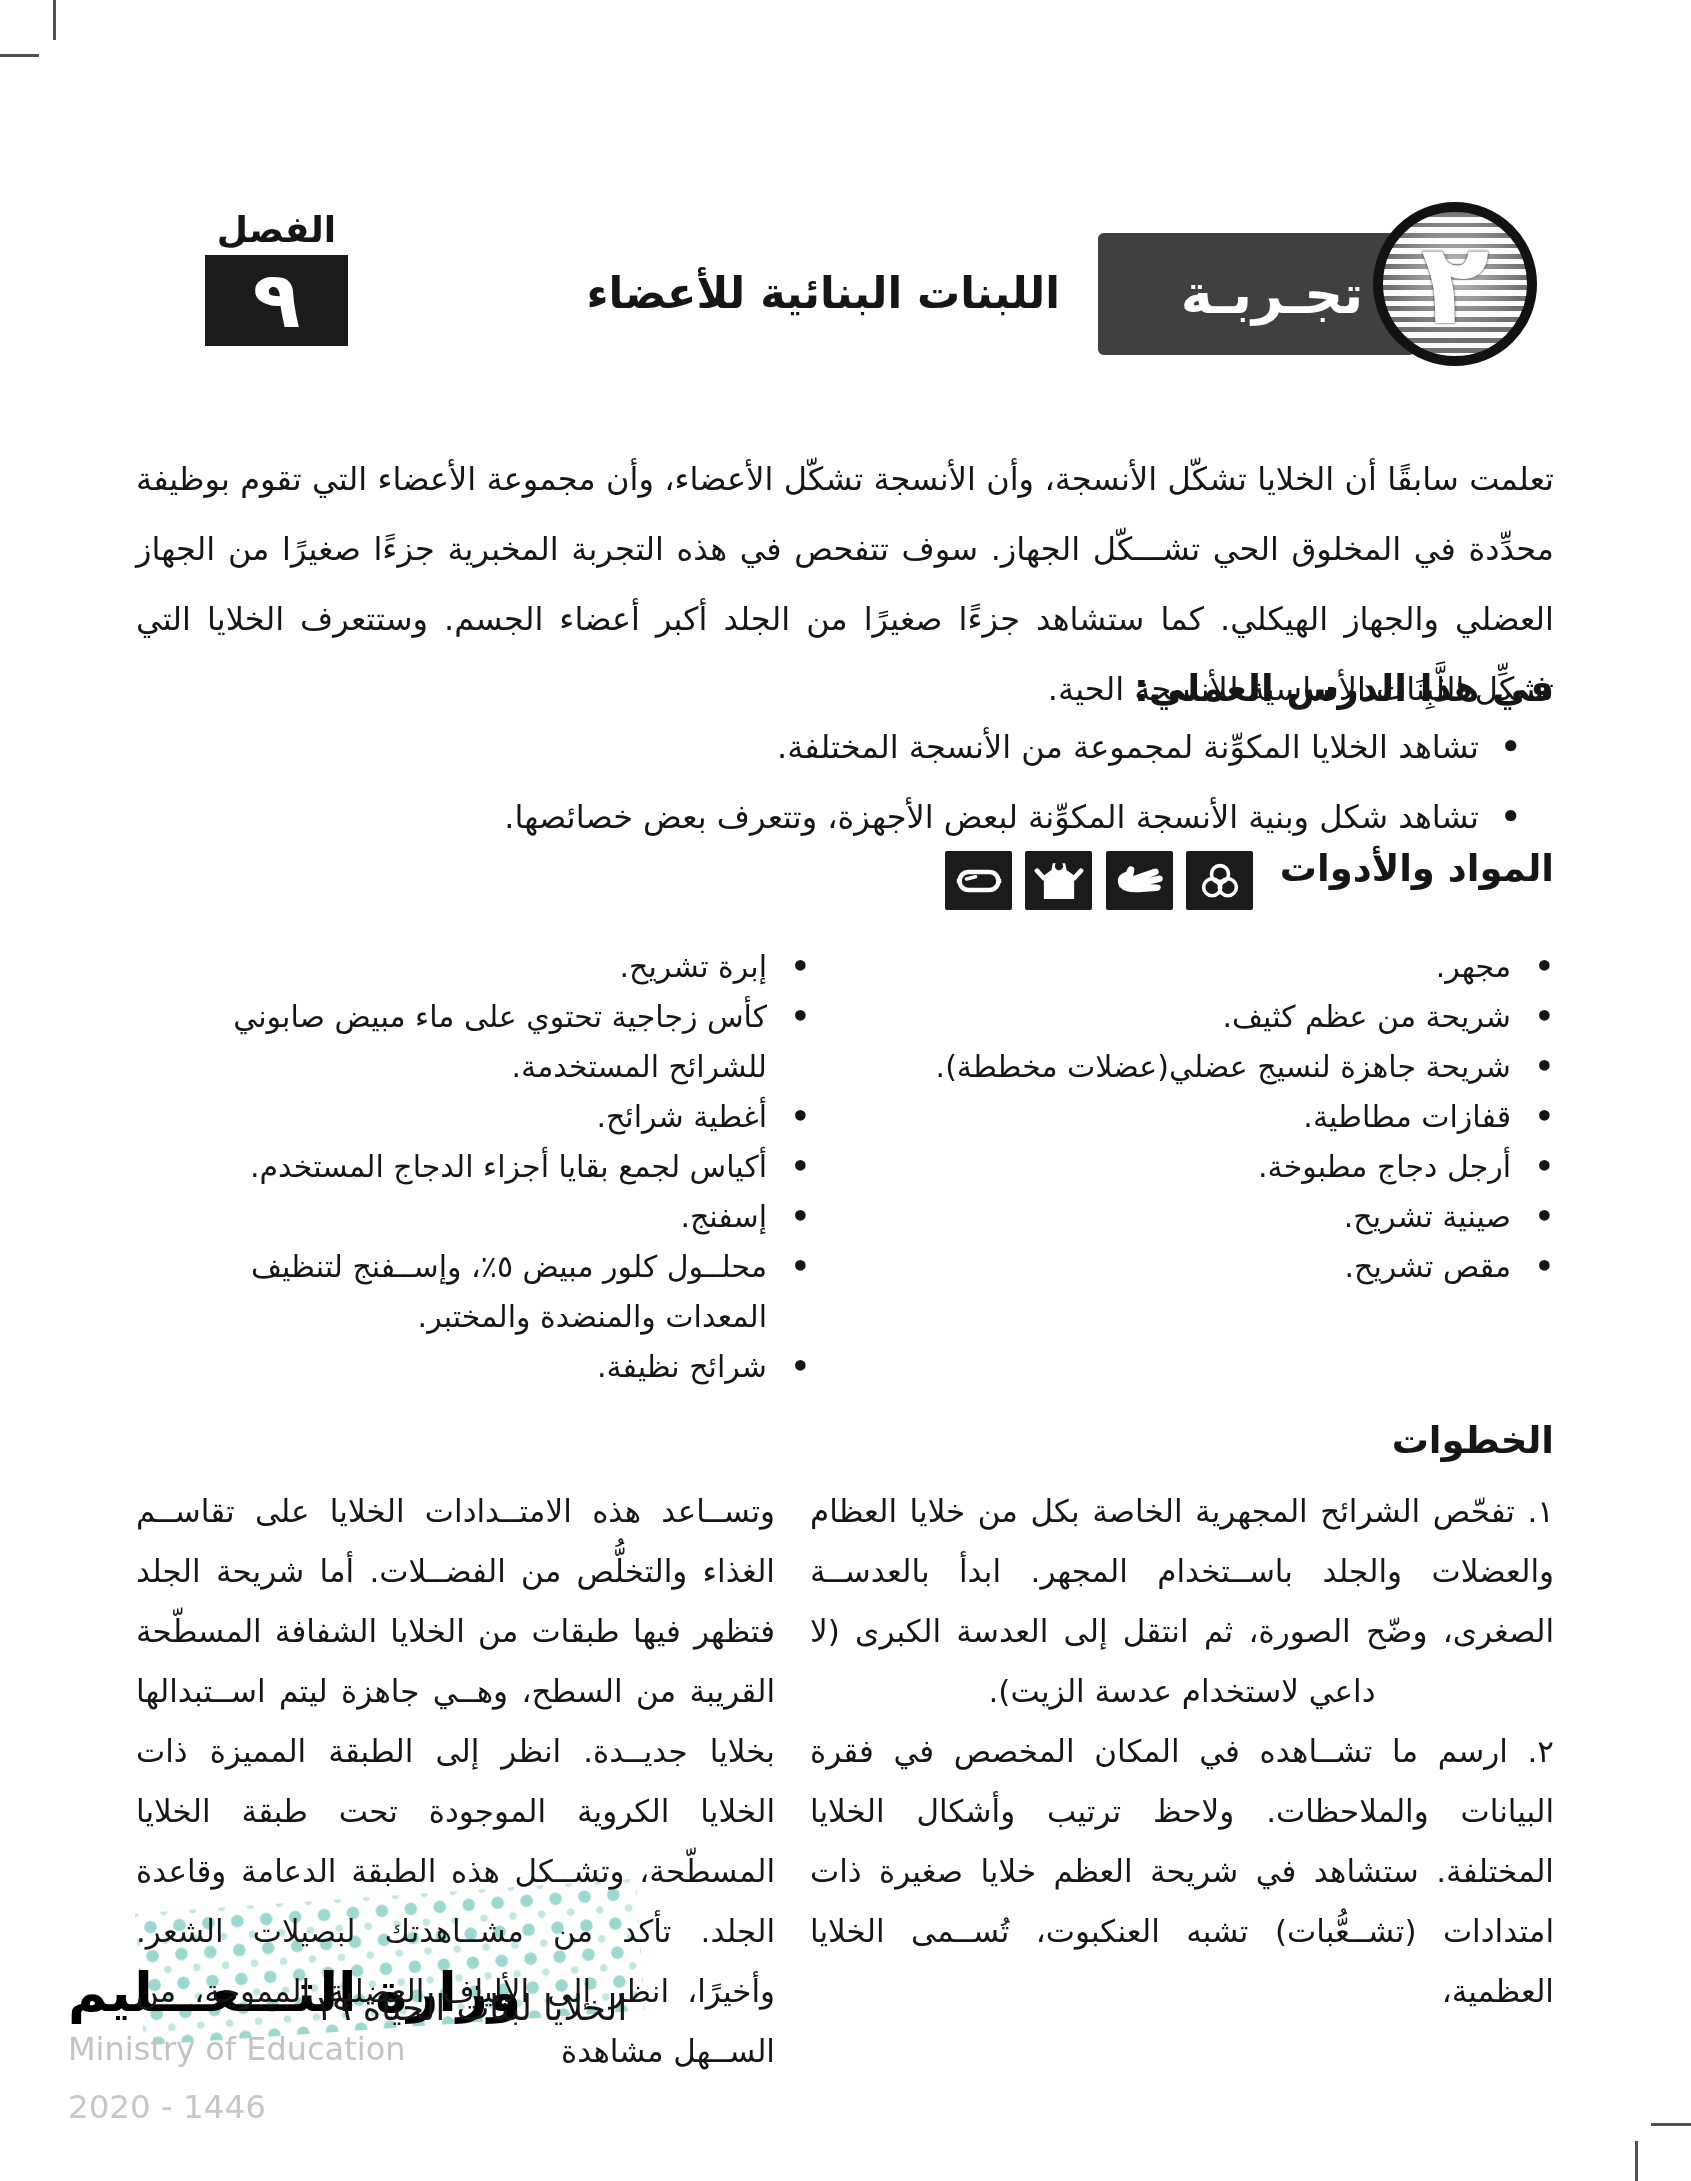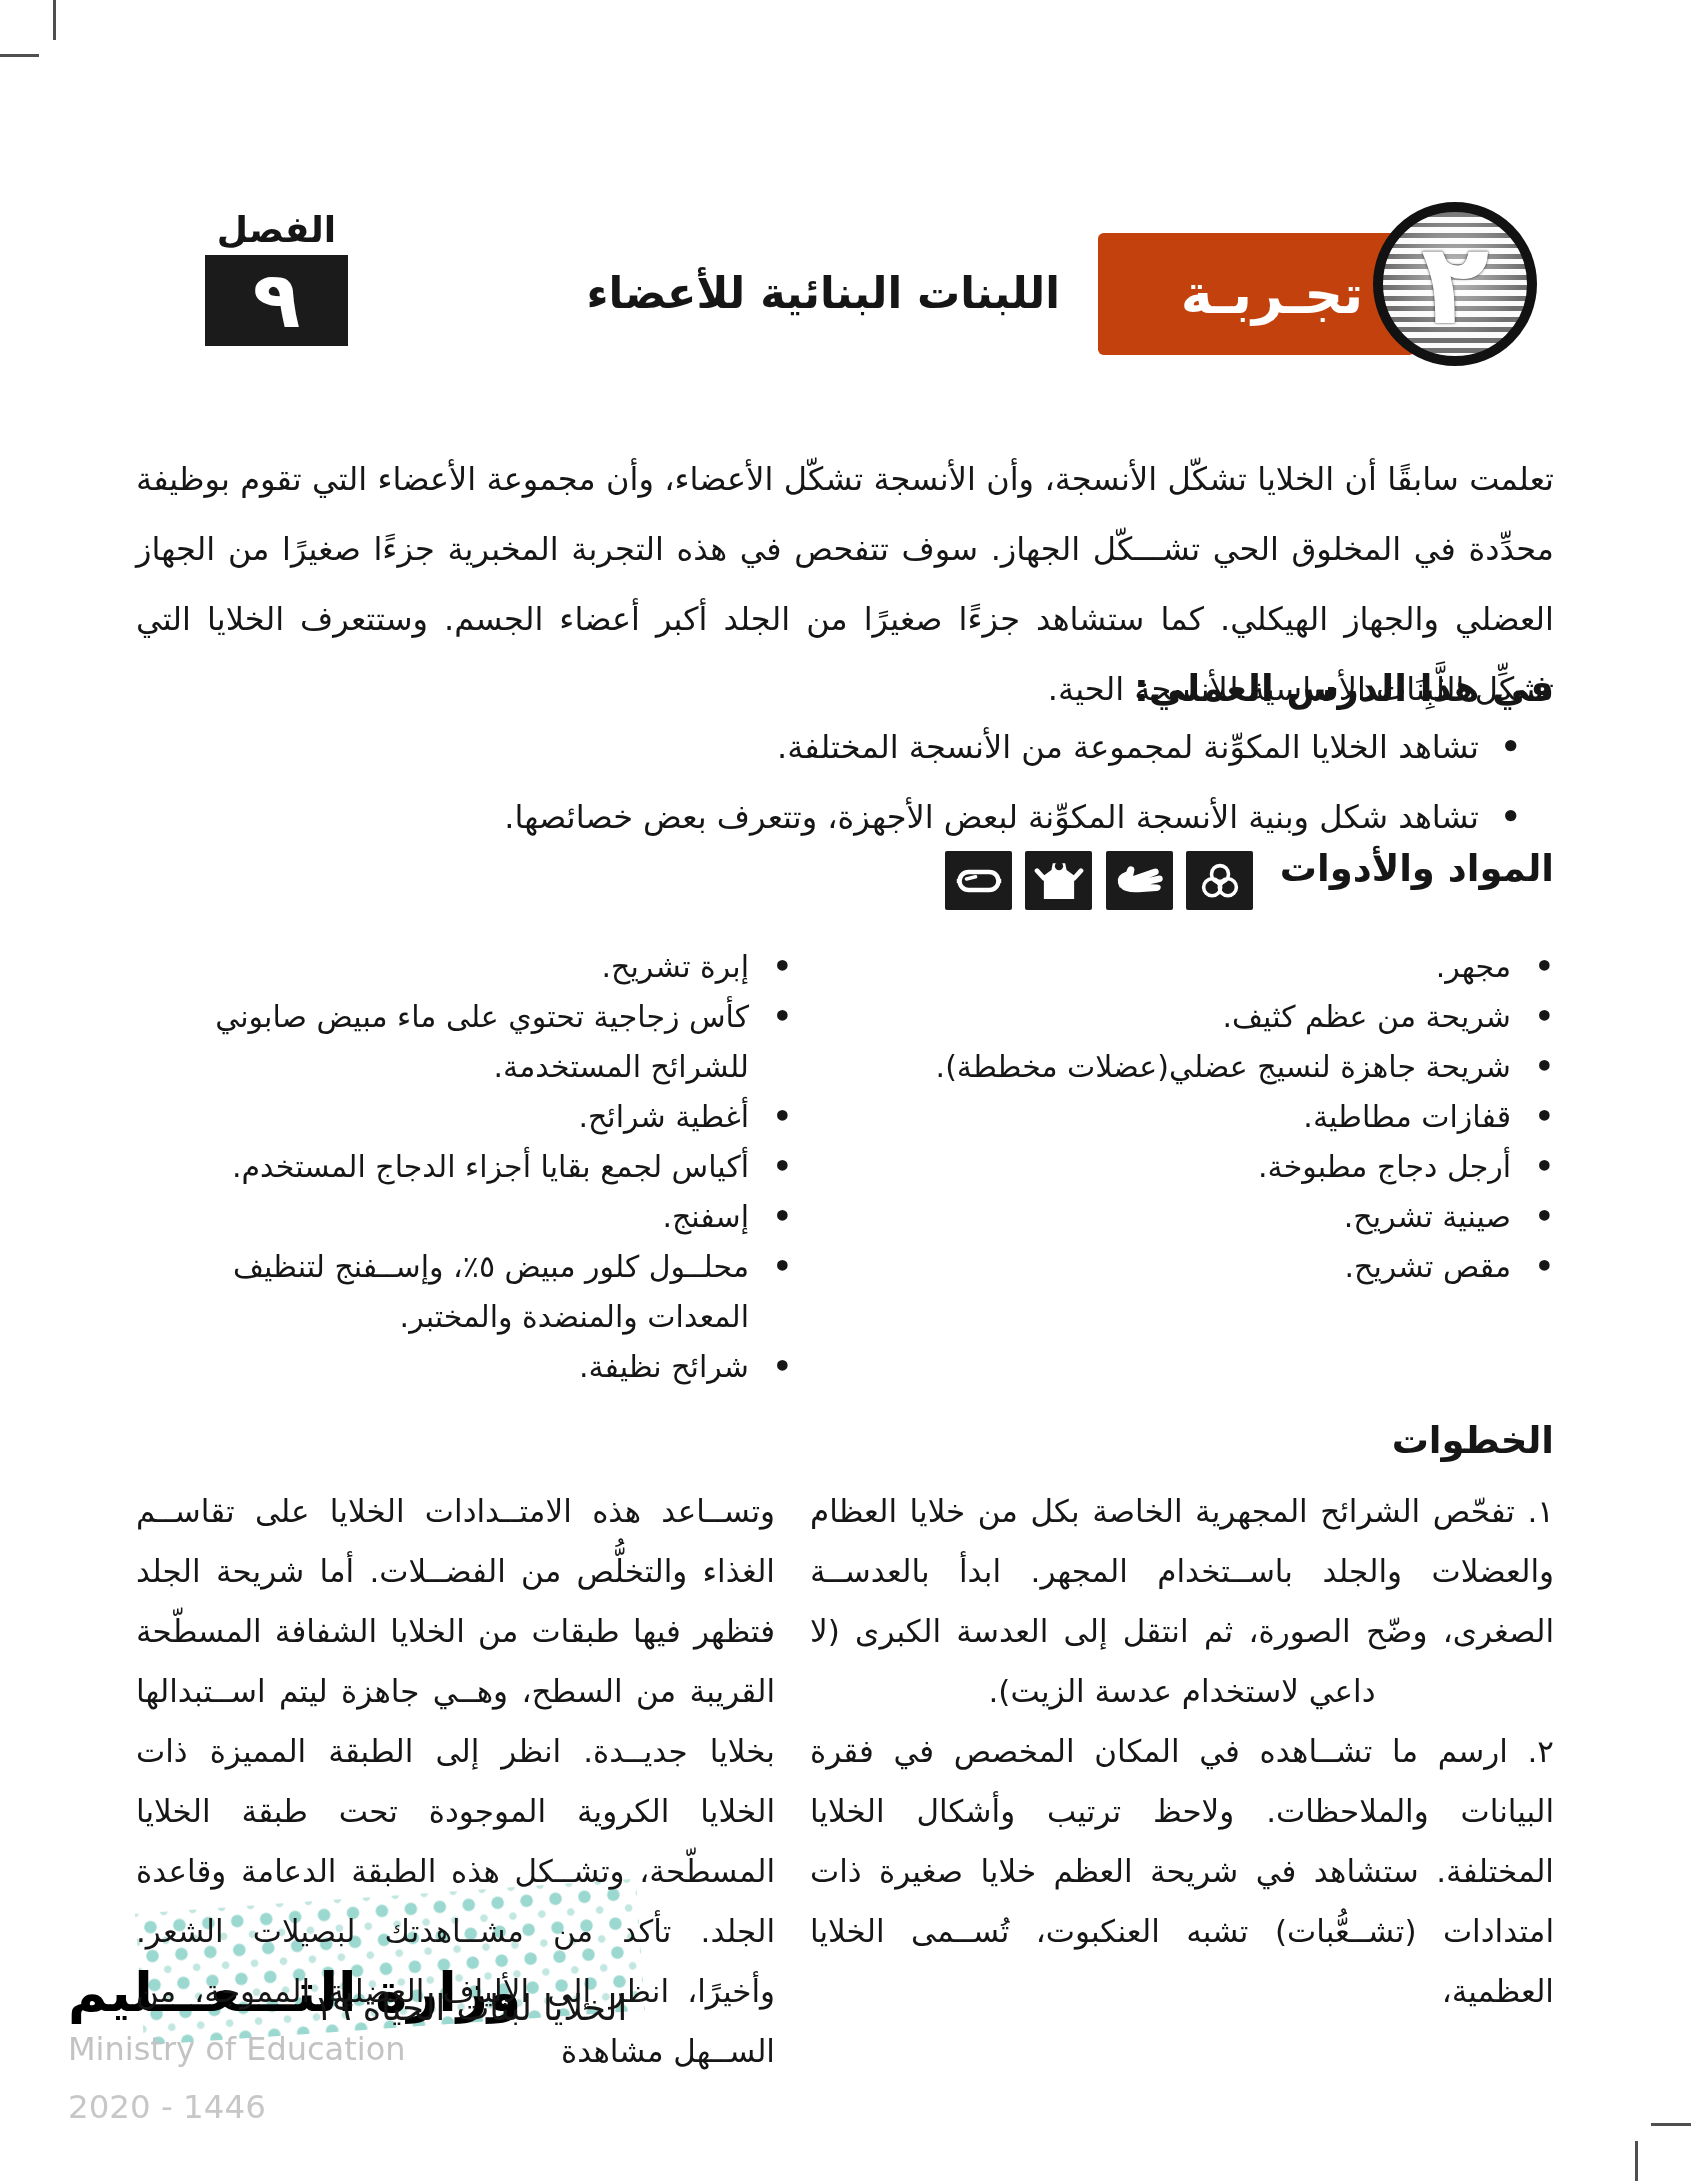--- a/index.html
+++ b/index.html
@@ -15,21 +15,21 @@
   .cropmark { position:absolute; background:#4f4f4f; z-index:3; }
 
   
   .chapter-label { left:206px; top:209px; width:143px; text-align:center;
     font-size:36px; font-weight:bold; }
   .chapter-box { left:206px; top:255px; width:143px; height:91px; background:#1b1b1b;
     display:flex; align-items:center; justify-content:center; }
   .chapter-box span { color:#fff; font-size:78px; font-weight:bold; line-height:91px; }
   .page-title { left:660px; top:268px; width:401px; text-align:center;
     font-size:43px; font-weight:bold; white-space:nowrap; }
-  .badge-rect { left:1099px; top:233px; width:317px; height:122px; background:#c2410c;
+  .badge-rect { left:1099px; top:233px; width:317px; height:122px; background:#404040;
     border-radius:5.7px; display:flex; align-items:center; justify-content:center;
     padding-left:31px; z-index:1; }
   .badge-rect span { color:#fff; font-size:54px; font-weight:bold; }
   .badge-circle { left:1374px; top:202px; width:164px; height:164px; border-radius:50%;
     border:10.5px solid #121212; z-index:2;
     background:
       radial-gradient(circle at 50% 42%, rgba(255,255,255,.55), rgba(255,255,255,0) 62%),
       repeating-linear-gradient(180deg, #6f6f6f 0 4.8px, #fbfbfb 4.8px 10.5px);
     display:flex; align-items:center; justify-content:center; }
   .badge-circle span { color:#fff; font-size:113px; font-weight:bold;
@@ -47,21 +47,21 @@
     font-weight:bold; }
 
   .materials-heading { top:847px; }
   .icons-row { left:946px; top:851px; display:flex; flex-direction:row; gap:13.4px;
     direction:ltr; z-index:1; }
   .safety-icon { width:67px; height:59px; background:#1b1b1b; border-radius:1.9px;
     display:flex; align-items:center; justify-content:center; }
 
   .mat-list { top:942px; width:660px; list-style:none; z-index:1; }
   .mat-right { right:137px; }
-  .mat-left  { left:133px; }
+  .mat-left  { left:151px; }
   .mat-list li { position:relative; padding-right:43px; font-size:30px; line-height:50px; }
 
   .steps-heading { top:1419px; }
   .steps-col { top:1481px; text-align:justify; z-index:1; }
   .steps-right { right:137px; width:744px; }
   .steps-left  { left:137px;  width:639px; }
   .steps-col p { font-size:31px; line-height:60px; }
   .centered-last { text-align-last:center; }
   .step-num { font-weight:normal; }
 

